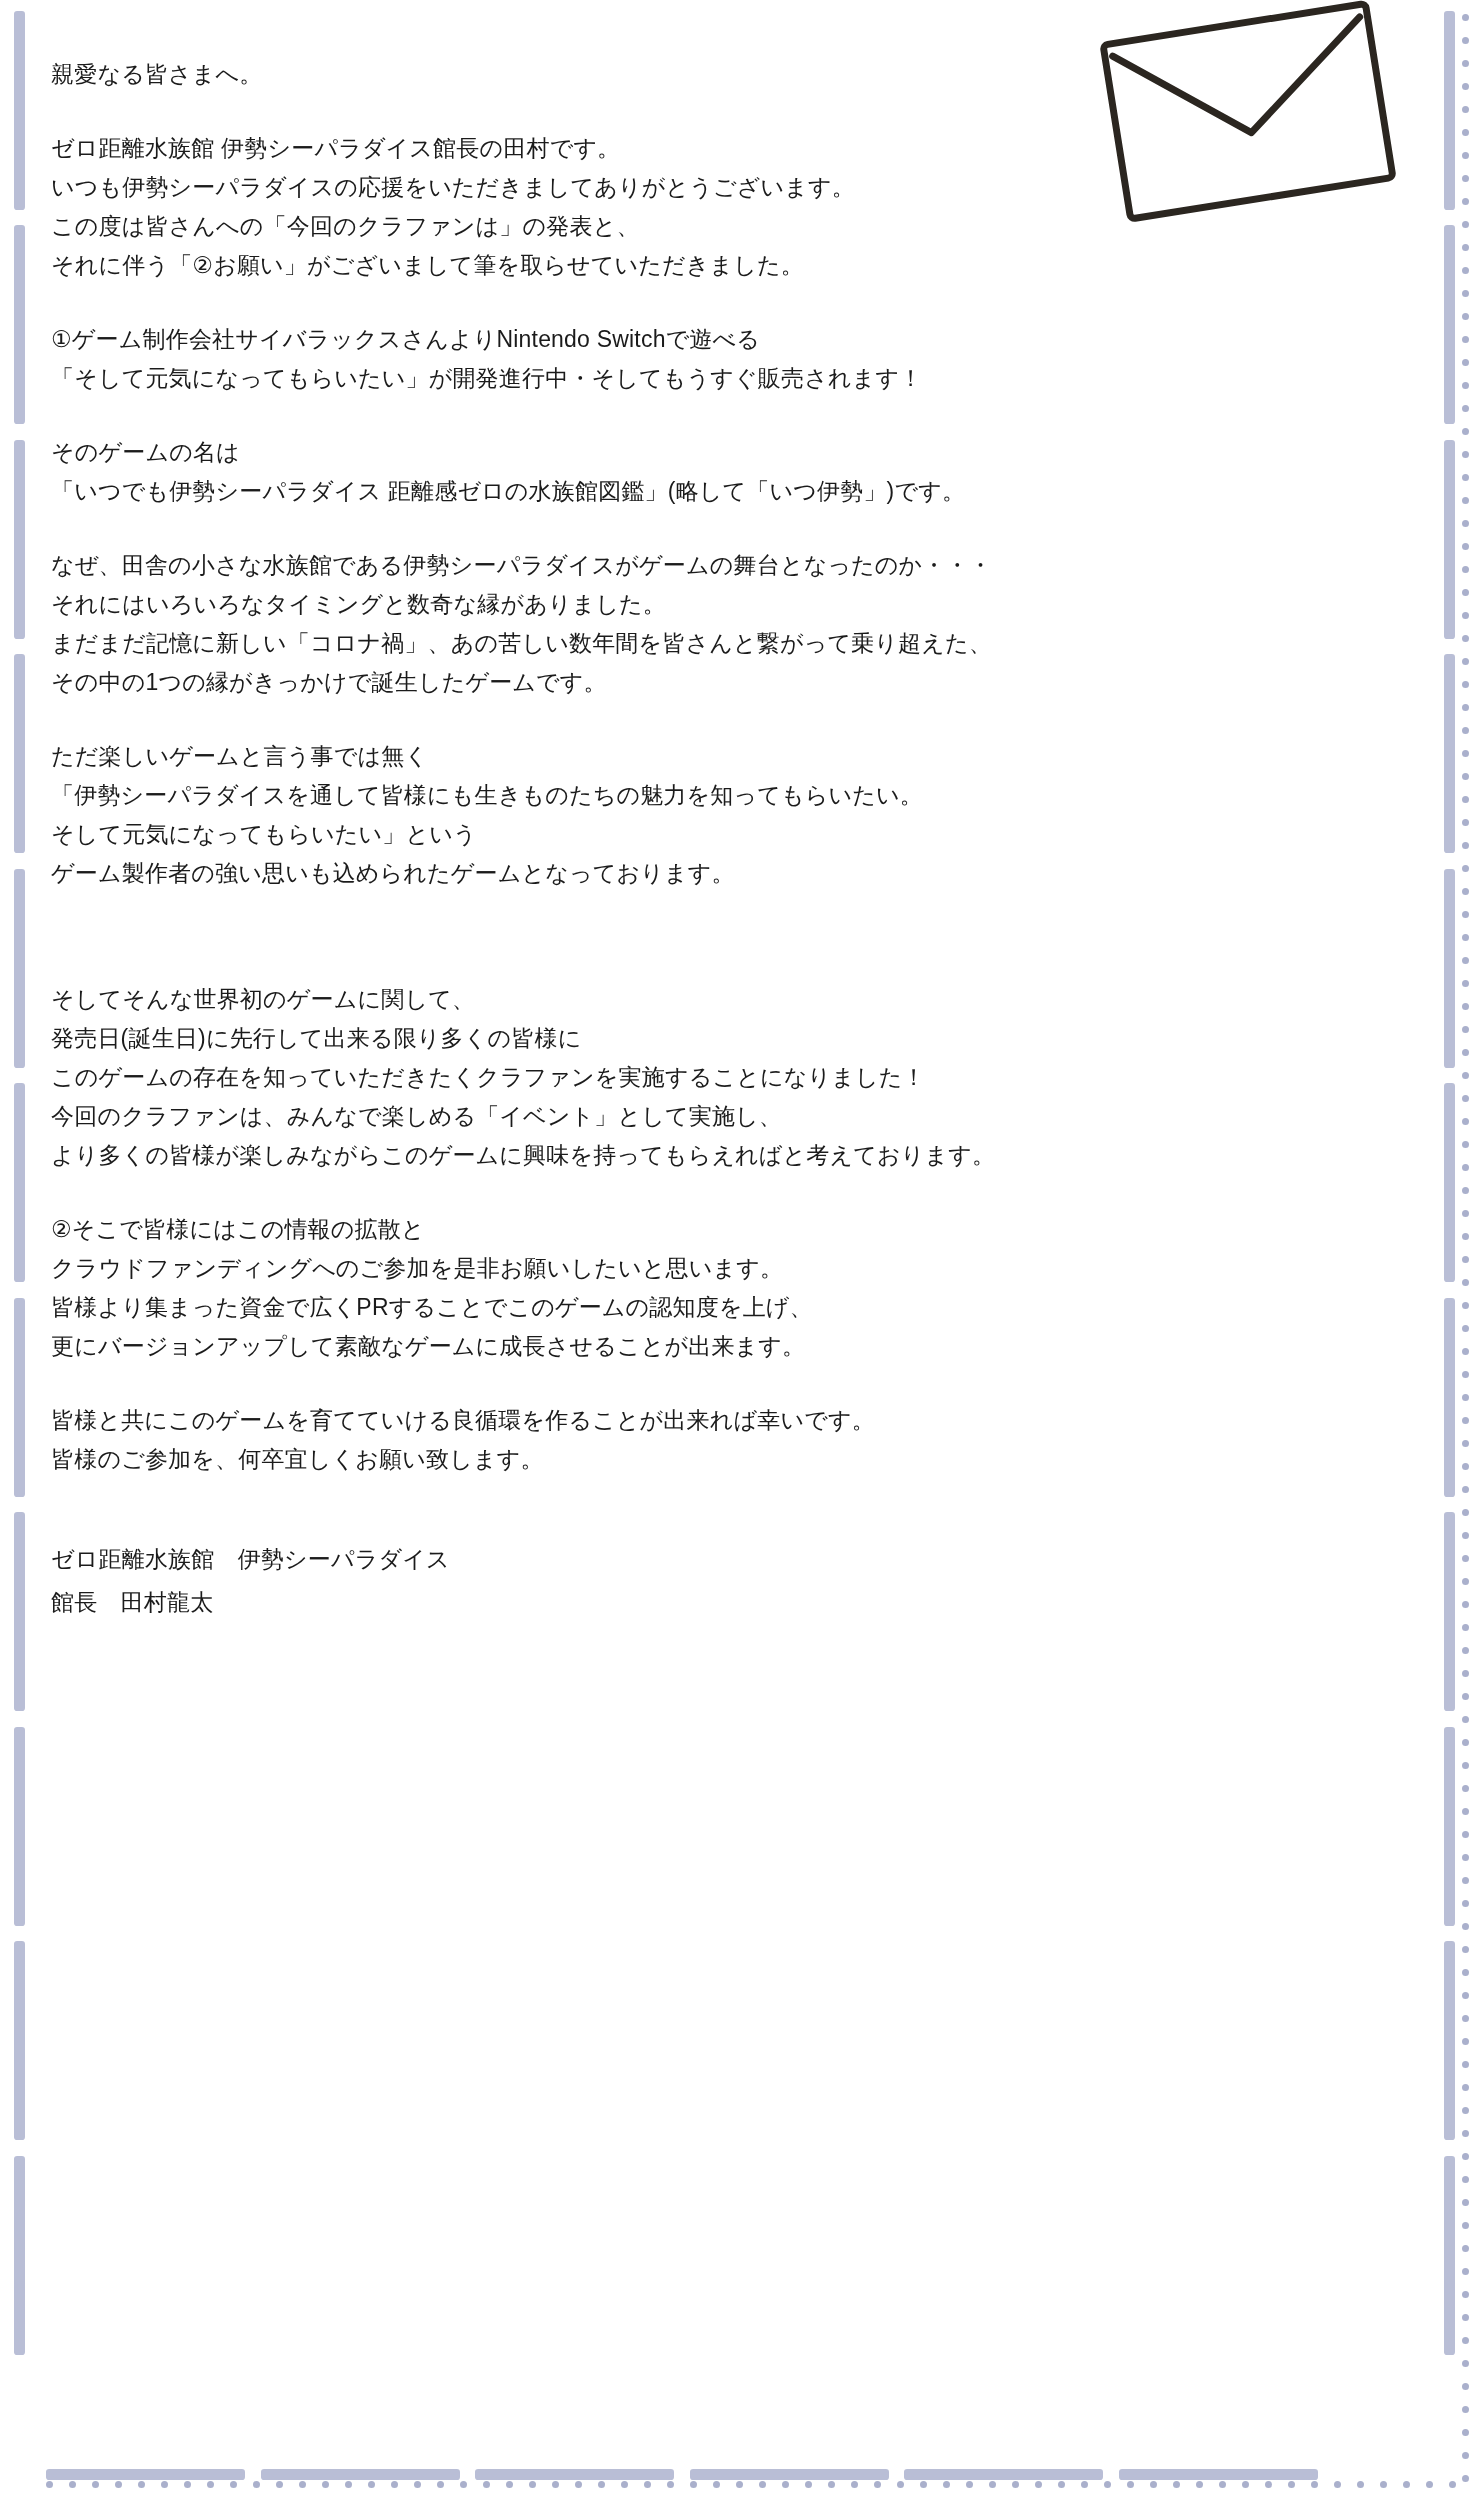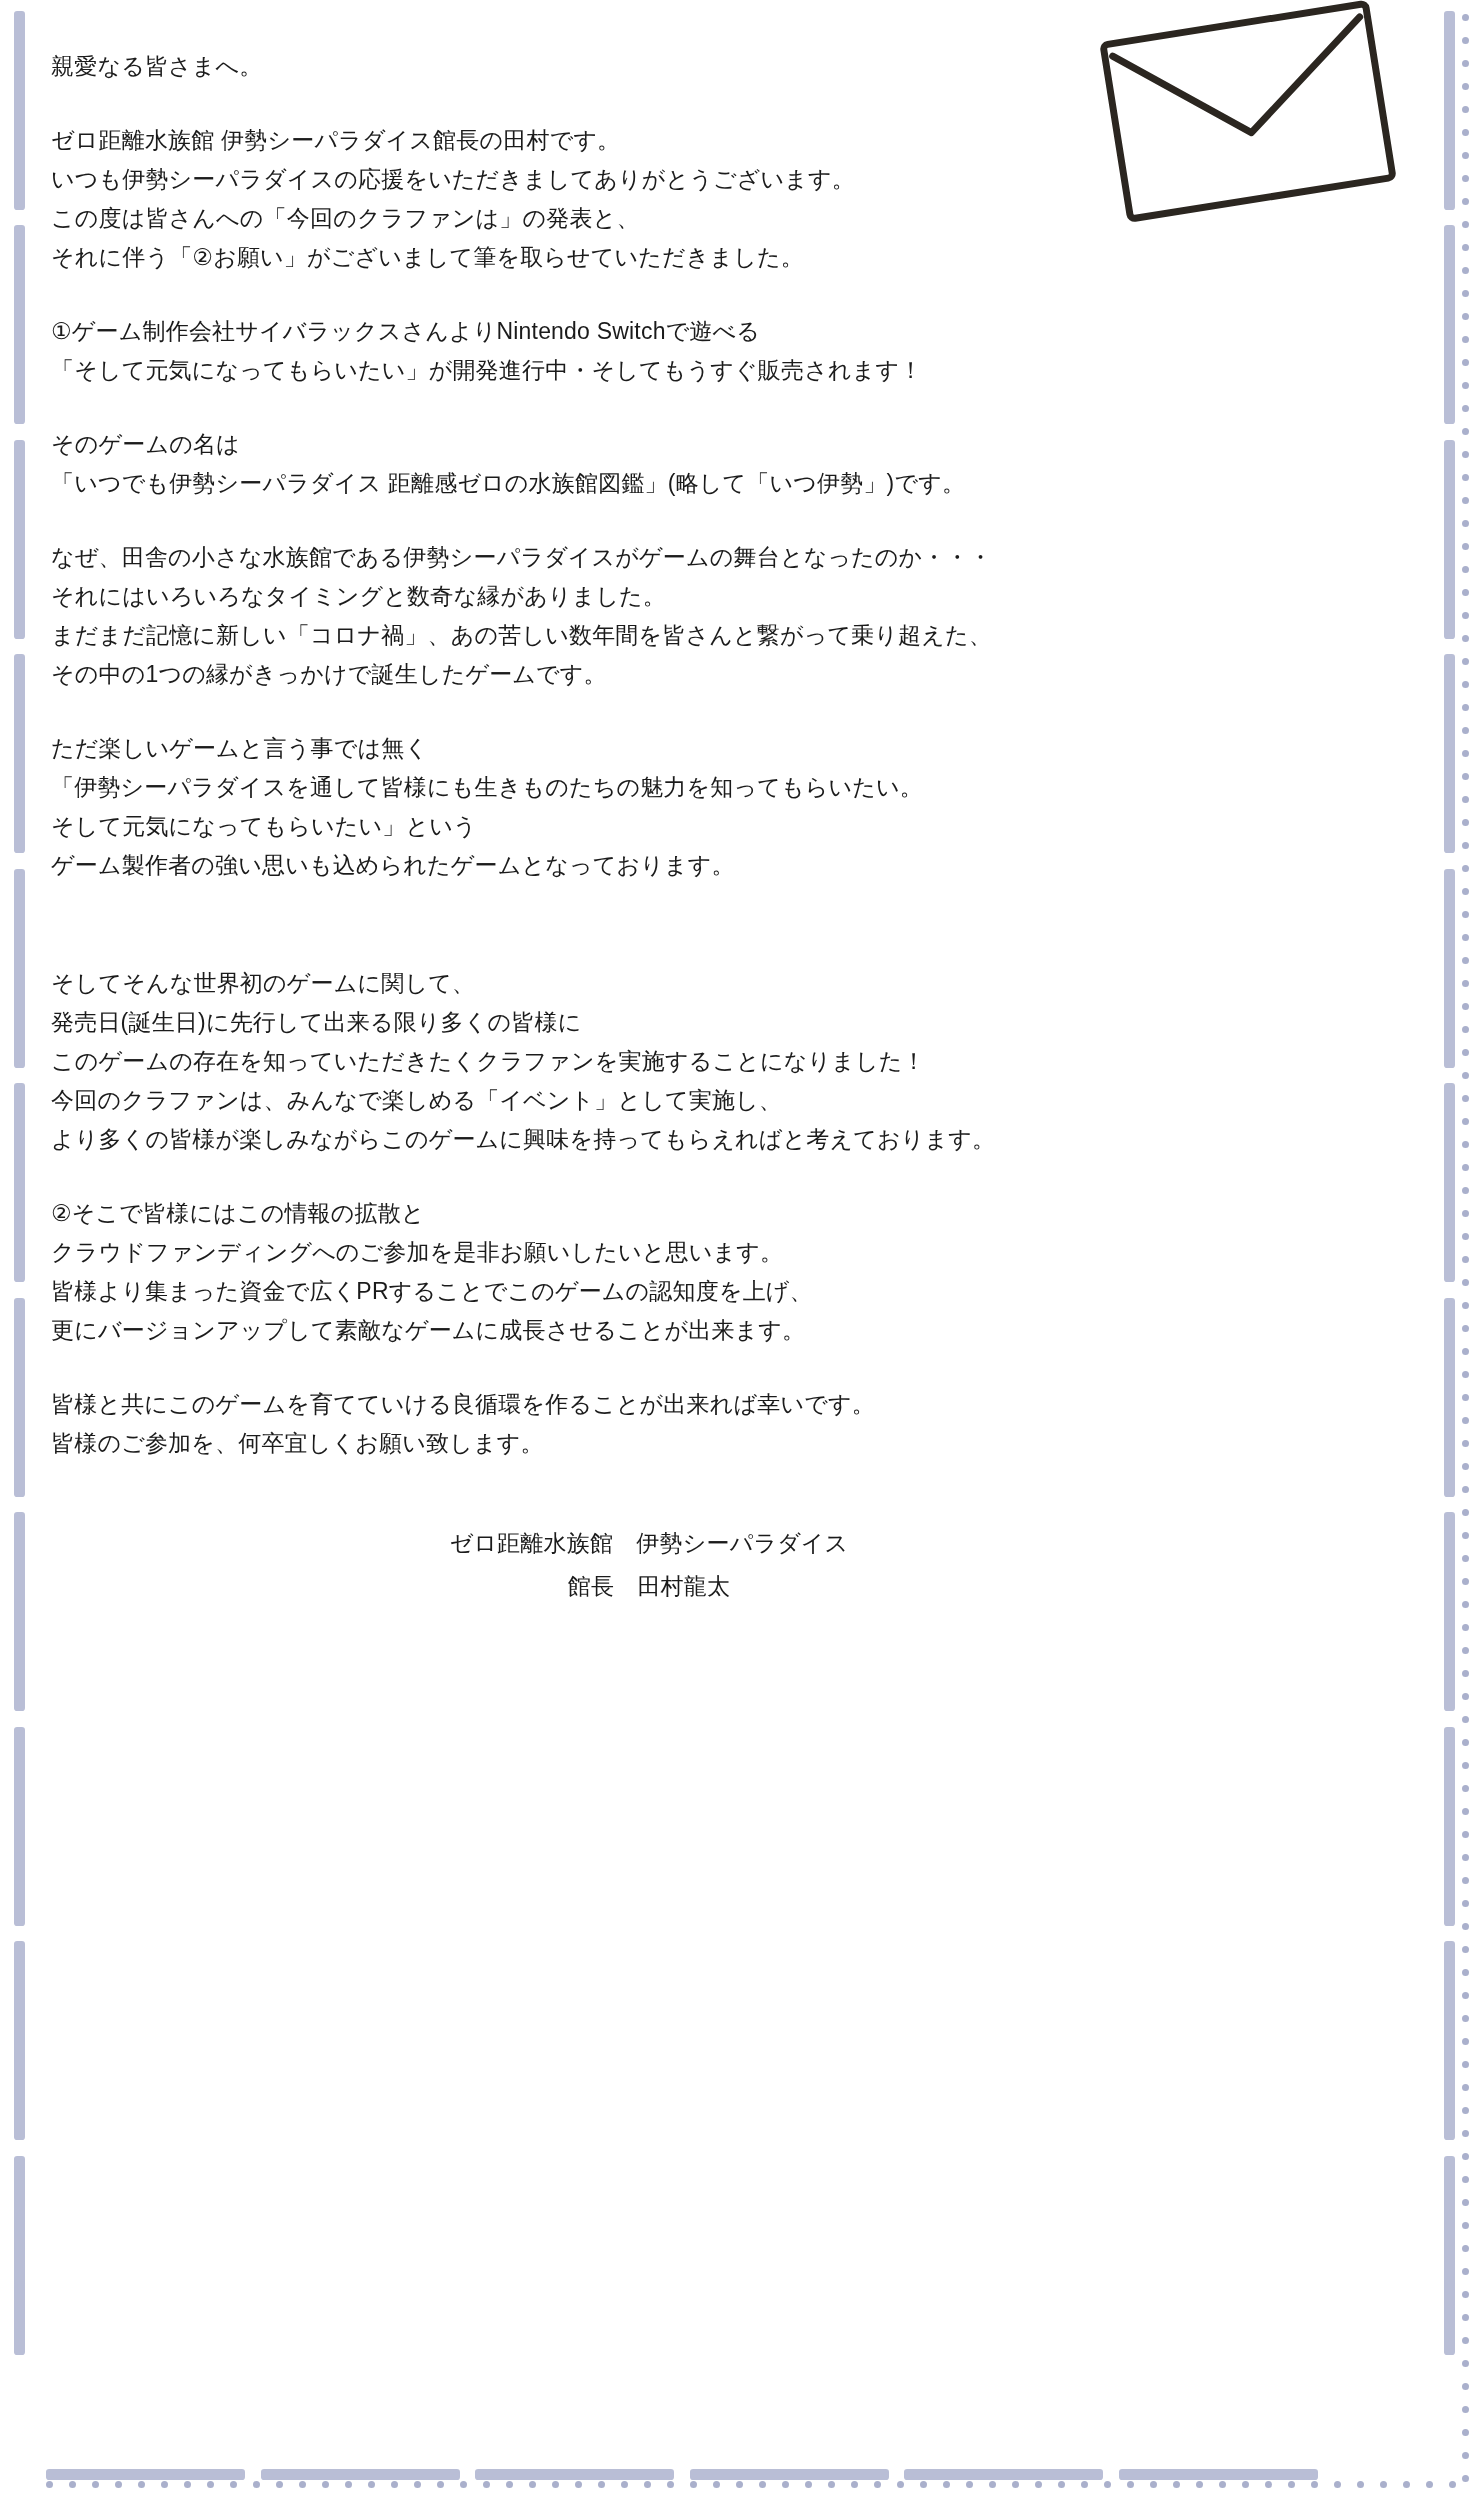--- a/index.html
+++ b/index.html
@@ -92,34 +92,34 @@
   }
 
   
   .letter {
     position: absolute;
     left: 51px;
     top: 43px;
     width: 1304px;
   }
   .para {
-    margin: 4px 0 35px 0;
+    margin: 12px 0 35px 0;
   }
   .line {
     font-size: 23px;
     line-height: 39px;
     letter-spacing: 0.2px;
     white-space: pre;
   }
   .spacer-block {
     height: 40px;
   }
   .signature {
     margin-top: 59px;
-    text-align: center;
+    text-align: left;
     padding-right: 108px;
   }
   .signature .line {
     line-height: 43px;
   }
 </style>
 </head>
 <body>
 
 <div class="frame">

